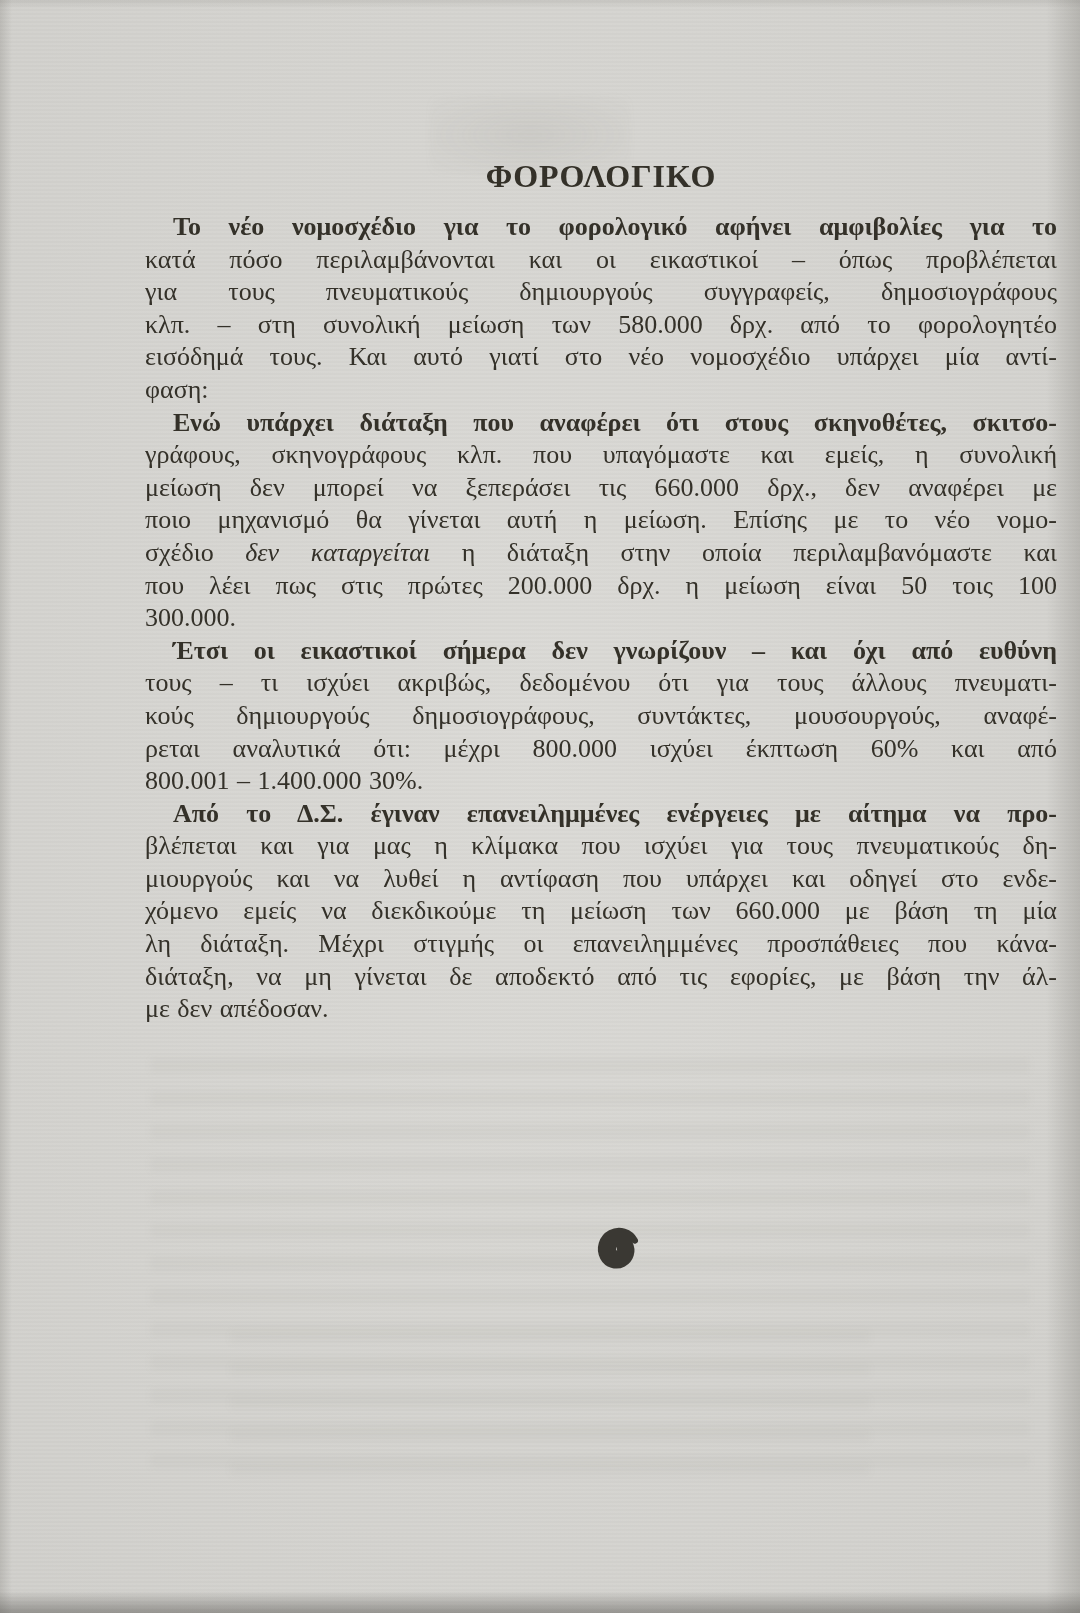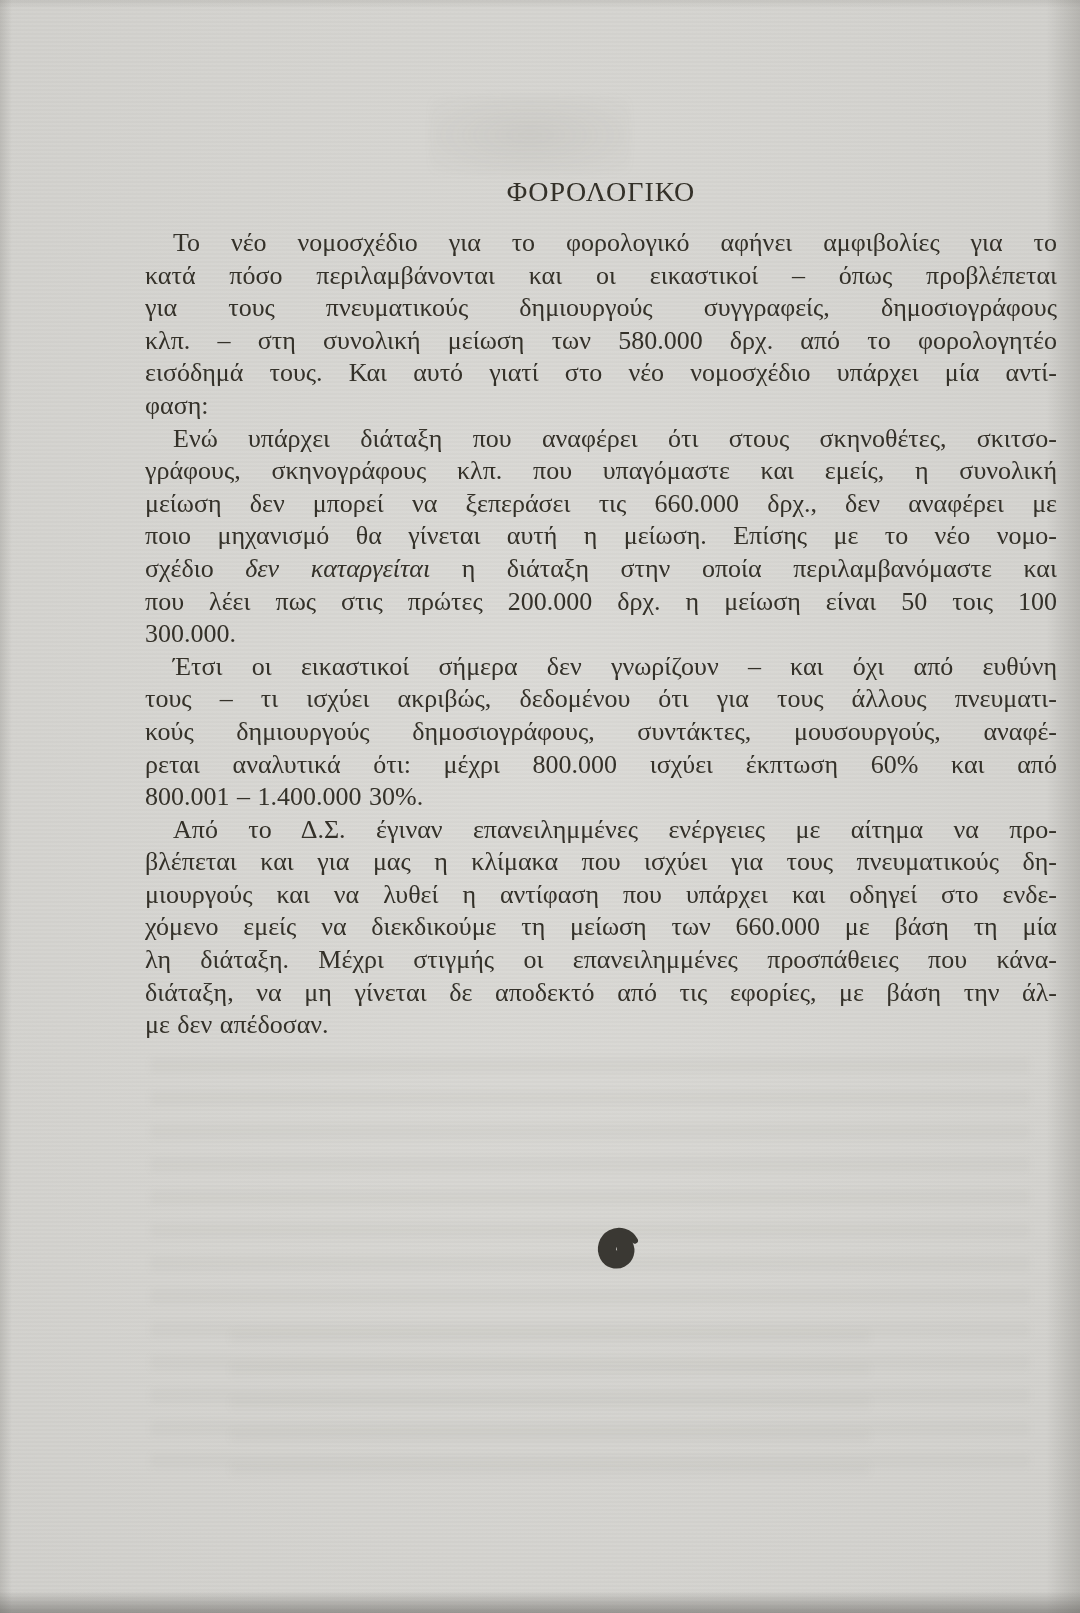--- a/index.html
+++ b/index.html
@@ -56,39 +56,39 @@
       rgba(130,128,120,0) 14px 33px);
     filter: blur(3px);
     opacity: 0.5;
   }
   .content {
     position: absolute;
     left: 145px; top: 160px; width: 912px;
     color: #343129;
   }
   h1.title {
-    margin: 16px; padding: 0;
-    font-size: 28px; font-weight: normal;
+    margin: 0; padding: 0;
+    font-size: 32px; font-weight: bold;
     letter-spacing: 1px;
     text-align: center;
     line-height: 32px;
     height: 32px;
   }
   .paragraphs { margin-top: 19px; }
   .paragraph { margin: 0; }
   .line {
     font-size: 26px;
     line-height: 32.6px;
     height: 32.6px;
     overflow: hidden;
     text-align: justify;
     text-align-last: justify;
     word-spacing: 1px;
   }
-  .line.first { padding-left: 28px; }
+  .line.first { padding-left: 28px; font-weight: bold; }
   .line.lastline { text-align-last: left; }
   .em { font-style: italic; }
   .end-mark {
     position: absolute;
     left: 595px; top: 1225px;
     width: 48px; height: 48px;
   }
   .end-mark svg { display: block; }
 </style>
 </head>

